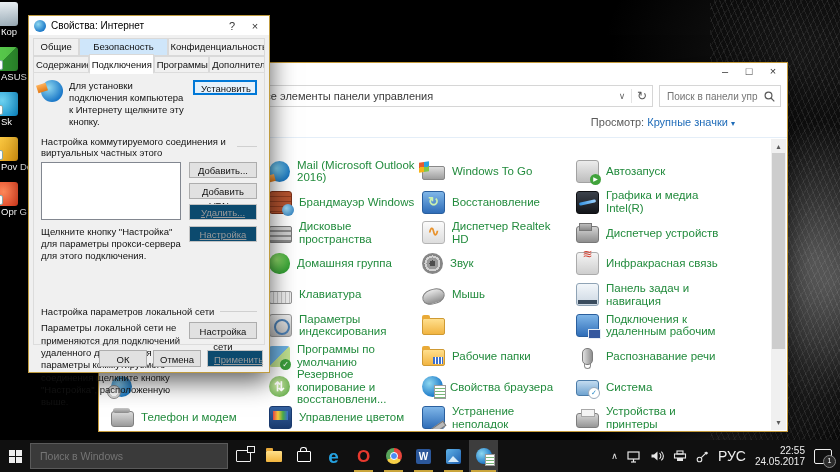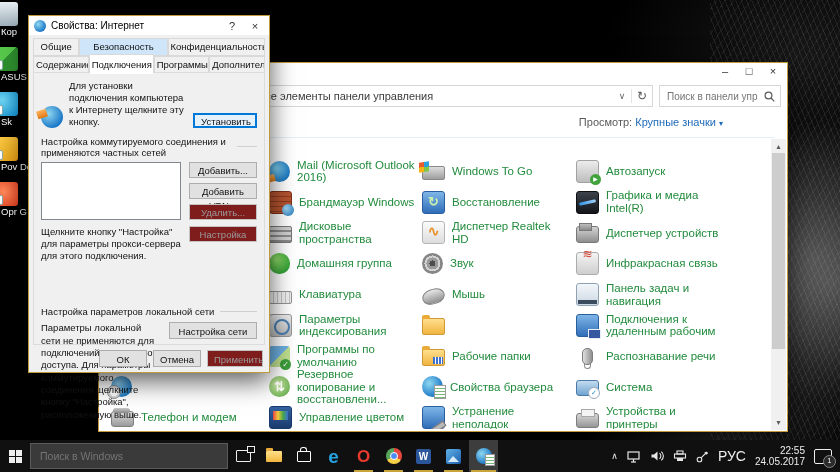--- a/index.html
+++ b/index.html
@@ -43,21 +43,21 @@
     align-items:center;padding:0 6px;gap:6px;box-sizing:border-box;}
   .addr{flex:1;height:22px;border:1px solid #d6d6d6;display:flex;align-items:center;
     font-size:11px;color:#3b3b3b;box-sizing:border-box;}
   .addr-text{padding-left:152px;white-space:nowrap;overflow:hidden;flex:1;}
   .addr-chev{width:18px;text-align:center;color:#666;font-size:9px;cursor:pointer;}
   .addr-refresh{width:20px;text-align:center;color:#555;font-size:12px;border-left:1px solid #e3e3e3;cursor:pointer;}
   .cpsearch{width:122px;height:22px;border:1px solid #d6d6d6;display:flex;align-items:center;
     padding:0 5px;gap:4px;box-sizing:border-box;}
   .cpsearch input{border:none;outline:none;flex:1;font-size:10px;color:#767676;width:80px;
     font-family:"Liberation Sans",sans-serif;background:transparent;}
-  .toolbar{position:absolute;left:0;right:12px;top:46px;height:28px;border-bottom:1px solid #e4eef8;}
+  .toolbar{position:absolute;left:0;right:0;top:46px;height:28px;border-bottom:1px solid #e4eef8;}
   .viewctl{position:absolute;right:52px;top:7px;font-size:11px;color:#5a5a5a;cursor:default;}
   .viewlink{color:#1e6bb8;cursor:pointer;}
   .viewarrow{color:#1e6bb8;font-size:8px;}
 
   .cpgrid{position:absolute;left:0;top:74px;right:16px;bottom:2px;display:grid;
     grid-template-columns:158px 153px 154px 1fr;grid-auto-rows:30.8px;
     padding:19px 0 0 12px;overflow:hidden;}
   .cpitem{display:flex;align-items:center;gap:7px;padding-right:4px;cursor:pointer;}
   .c1{grid-column:1}.c2{grid-column:2}.c3{grid-column:3}.c4{grid-column:4}
   .r1{grid-row:1}.r2{grid-row:2}.r3{grid-row:3}.r4{grid-row:4}.r5{grid-row:5}
@@ -166,44 +166,44 @@
   .tab{border:1px solid #d9d9d9;border-bottom:none;background:#f0f0f0;text-align:center;
     font-size:9.5px;padding:2px 2px 3px;white-space:nowrap;overflow:hidden;cursor:pointer;box-sizing:border-box;}
   .tabrow1 .tab{border-bottom:1px solid #d9d9d9;}
   .tab.hl{background:#cfe6fa;}
   .tab.active{background:#fff;position:relative;top:-2px;padding-top:4px;font-size:9.5px;
     border-bottom:1px solid #fff;z-index:2;}
   .t-общие{width:20%}.t-безоп{width:38%}.t-конф{width:42%}
   .t-содерж{width:24%}.t-подкл{width:28%}.t-прогр{width:24%}.t-допол{width:24%}
   .dlg-page{position:absolute;left:4px;right:4px;top:56px;bottom:27px;background:#f0f0f0;
     border:1px solid #dcdcdc;padding:7px;box-sizing:border-box;display:flex;flex-direction:column;}
-  .row-setup{display:flex;gap:6px;align-items:flex-end;}
+  .row-setup{display:flex;gap:6px;align-items:flex-start;}
   .globe{width:22px;height:22px;border-radius:50%;flex:0 0 auto;position:relative;
     background:radial-gradient(circle at 35% 35%,#8fd8f0,#1b78c8 72%);}
   .globe::before{content:"";position:absolute;left:-4px;top:4px;width:10px;height:8px;
     background:linear-gradient(#ffb35c,#e07714);transform:rotate(-18deg);}
   .row-setup .txt{flex:1;line-height:1.25;}
   .btn{background:#e1e1e1;border:1px solid #adadad;font-size:9.5px;text-align:center;
     cursor:pointer;font-family:"Liberation Sans",sans-serif;color:#111;box-sizing:border-box;}
-  .btn:disabled,.btn.dis{background:#7f1d1d;border-color:#c3c3c3;color:#9a9a9a;cursor:default;}
+  .btn:disabled,.btn.dis{background:#0c4a6e;border-color:#c3c3c3;color:#9a9a9a;cursor:default;text-decoration:underline;}
   .btn-install{width:64px;height:15px;border:2px solid #0078d7;background:#e5f1fb;}
   .grp{display:flex;align-items:center;gap:6px;margin-top:8px;}
   .grp .glbl{line-height:1.2;}
   .grp .gline{flex:1;height:1px;background:#d0d0d0;min-width:20px;}
   .row-list{display:flex;gap:8px;margin-top:4px;}
   .listbox{flex:1;height:56px;background:#fff;border:1px solid #828790;}
   .btncol{display:flex;flex-direction:column;gap:5px;width:68px;}
   .btncol .btn{height:16px;line-height:14px;}
   .row-proxy{display:flex;gap:8px;margin-top:6px;align-items:flex-start;}
   .row-proxy .txt{flex:1;line-height:1.25;}
   .btn-cfg{width:68px;height:16px;line-height:14px;}
   .grp2{margin-top:44px;}
   .row-lan{display:flex;gap:8px;margin-top:5px;align-items:flex-start;}
   .row-lan .txt{flex:1;line-height:1.3;}
-  .btn-lan{width:88px;height:17px;line-height:15px;}
+  .btn-lan{width:68px;height:17px;line-height:15px;}
   .dlg-btns{position:absolute;right:6px;bottom:5px;display:flex;gap:6px;}
   .dlg-btns .btn{width:48px;height:17px;line-height:15px;}
   .dlg-btns .btn.wide{width:56px;}
 
   
   .taskbar{position:absolute;left:0;bottom:0;width:840px;height:32px;background:#101010;
     z-index:50;display:flex;align-items:center;}
   .tstart{width:30px;height:32px;display:flex;align-items:center;justify-content:center;cursor:pointer;}
   .winlogo{display:grid;grid-template-columns:6px 6px;grid-template-rows:6px 6px;gap:1px;}
   .winlogo span{background:#eee;}
@@ -457,21 +457,21 @@
         <span class="tab t-допол">Дополнительно</span>
       </div>
     </div>
     <div class="dlg-page">
       <div class="row-setup">
         <span class="globe"></span>
         <span class="txt">Для установки подключения компьютера к Интернету щелкните эту кнопку.</span>
         <button class="btn btn-install">Установить</button>
       </div>
       <div class="grp">
-        <span class="glbl">Настройка коммутируемого соединения и применяются частных сетей</span>
+        <span class="glbl">Настройка коммутируемого соединения и виртуальных частных этого</span>
         <span class="gline"></span>
       </div>
       <div class="row-list">
         <div class="listbox"></div>
         <div class="btncol">
           <button class="btn">Добавить...</button>
           <button class="btn">Добавить VPN...</button>
           <button class="btn dis">Удалить...</button>
         </div>
       </div>

